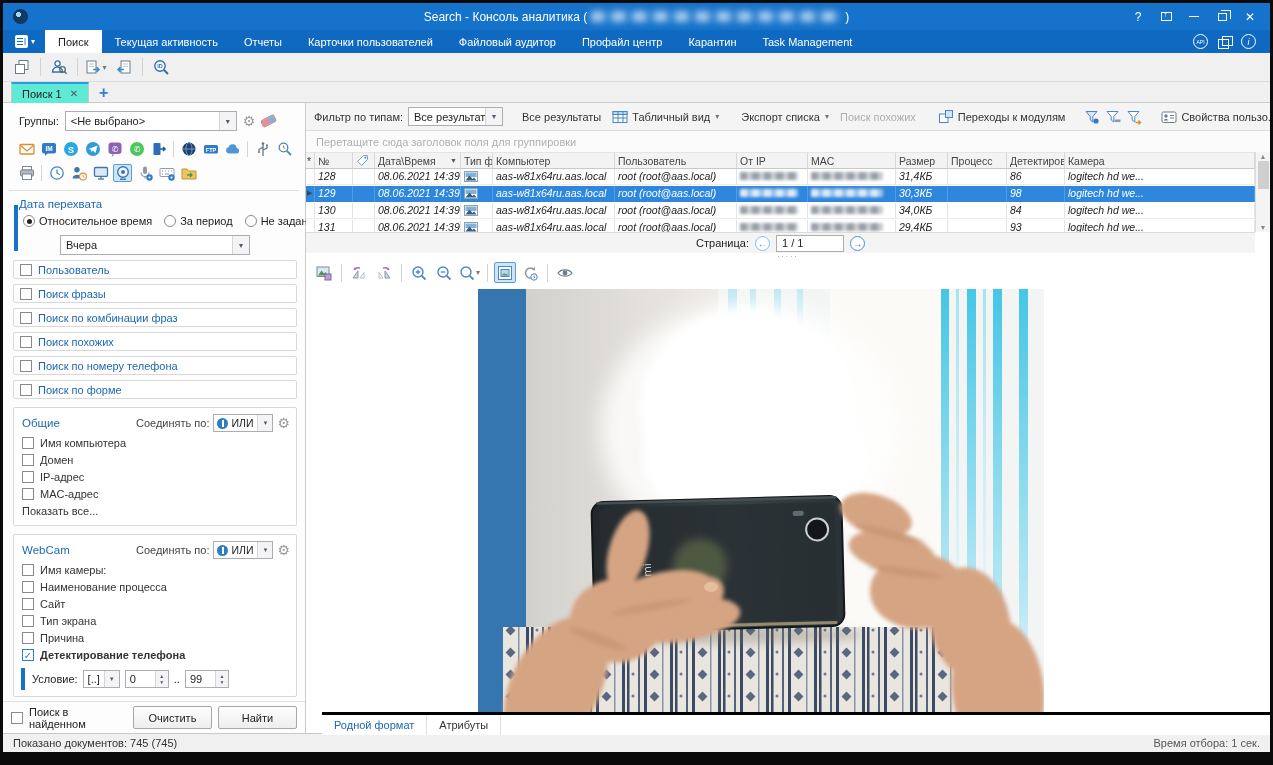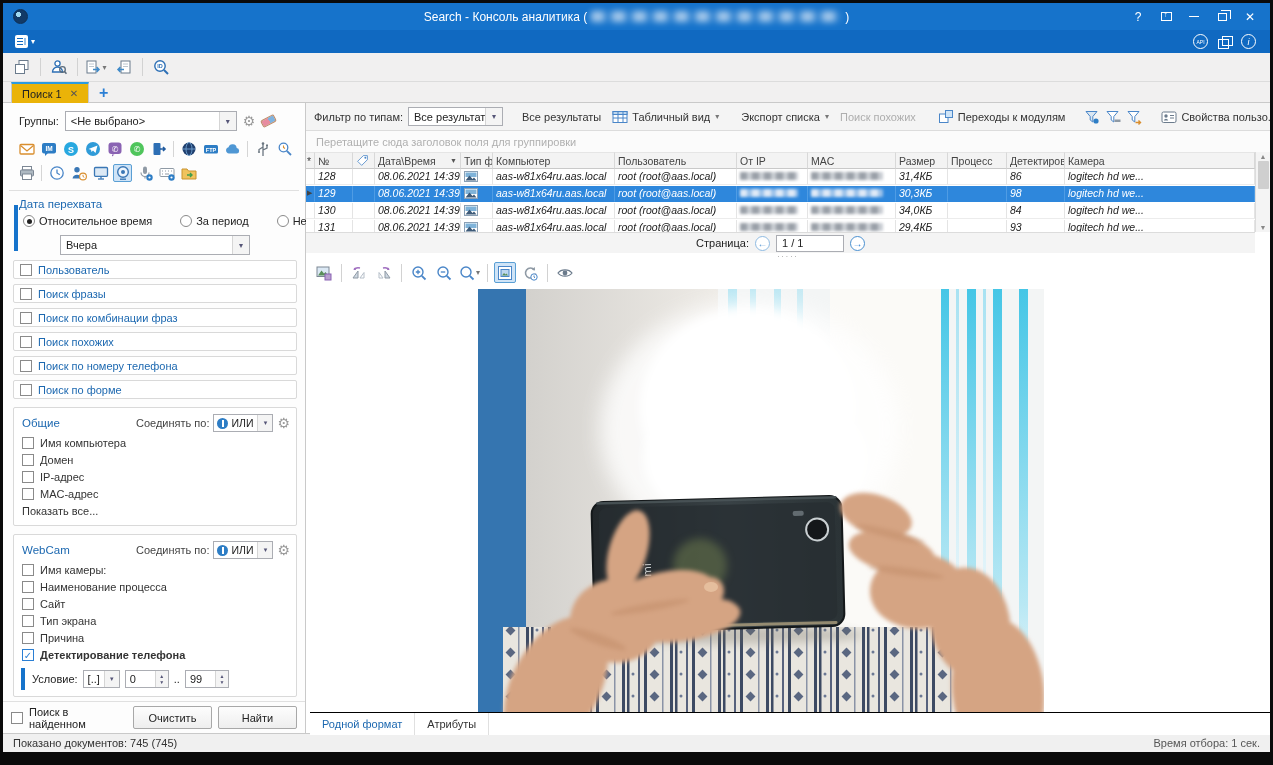--- a/index.html
+++ b/index.html
@@ -39,21 +39,21 @@
   .stack-ic::after { content:""; position:absolute; left:4px; top:0; width:9px; height:8px; border:1px solid #fff; }
 
   
   .toolbar { height:29px; background:#f1f0f0; border-bottom:1px solid #dcdcdc; display:flex; align-items:center; gap:2px; padding:0 6px; flex:0 0 auto; }
   .tbtn { display:flex; align-items:center; justify-content:center; height:24px; min-width:26px; border-radius:2px; }
   .tsep { width:1px; height:18px; background:#d2d2d2; margin:0 3px; }
   .caret-sm { font-size:8px; color:#777; margin-left:1px; }
 
   
   .tabstrip { height:21px; background:#f1f0f0; display:flex; align-items:flex-end; padding-left:8px; border-bottom:1px solid #c9c9c9; flex:0 0 auto; }
-  .doc-tab { height:21px; background:#eab308; border:1px solid #c9c9c9; border-bottom:none; border-top:2px solid #2b9be0; display:flex; align-items:center; gap:8px; padding:0 10px; font-size:11px; position:relative; top:1px; }
+  .doc-tab { height:21px; background:#5eead4; border:1px solid #c9c9c9; border-bottom:none; border-top:2px solid #2b9be0; display:flex; align-items:center; gap:8px; padding:0 10px; font-size:11px; position:relative; top:1px; }
   .doc-tab .x { color:#555; font-size:10px; }
   .add-tab { color:#2b7fd4; font-size:16px; font-weight:bold; padding:0 10px; line-height:18px; }
 
   
   .content { flex:1 1 auto; display:flex; min-height:0; }
   .side { width:303px; flex:0 0 303px; background:#fdfdfd; border-right:1px solid #c9c9c9; position:relative; font-size:11px; }
   .main { flex:1 1 auto; position:relative; background:#fff; min-width:0; }
 
   
   .s-row { display:flex; align-items:center; }
@@ -62,21 +62,21 @@
   .combo .val { flex:1; padding:0 5px; white-space:nowrap; overflow:hidden; }
   .combo .dd { width:17px; align-self:stretch; border-left:1px solid #d5d5d5; background:#f4f4f4; display:flex; align-items:center; justify-content:center; color:#557; font-size:8px; }
   .gear { color:#9a9a9a; font-size:14px; line-height:1; }
   .eraser { width:15px; height:8px; border-radius:2px; transform:rotate(-28deg); background:linear-gradient(90deg,#e78ca0 0 55%, #7fb3e0 55% 100%); border:1px solid #b86; }
   .chan-icons { margin:9px 4px 0 14px; display:flex; align-items:center; flex-wrap:wrap; gap:3px; row-gap:6px; }
   .ci { width:19px; height:18px; display:flex; align-items:center; justify-content:center; border:1px solid transparent; border-radius:2px; }
   .ci.active { background:#cfe4f7; border-color:#5a9fd4; }
   .vsep { width:1px; height:16px; background:#d5d5d5; margin:0 2px; }
   .side-divider { height:1px; background:#e0e0e0; margin:8px 6px 0 6px; }
   .sec-title { color:#1c68b0; font-size:11.5px; margin:7px 0 0 16px; }
-  .radio-row { margin:5px 0 0 20px; gap:28px; position:relative; }
+  .radio-row { margin:5px 0 0 20px; gap:12px; position:relative; }
   .radio { display:flex; align-items:center; gap:4px; white-space:nowrap; }
   .rdot { width:12px; height:12px; border-radius:50%; border:1px solid #8a8a8a; background:#fff; position:relative; flex:0 0 auto; }
   .rdot.sel::after { content:""; position:absolute; left:2.5px; top:2.5px; width:5px; height:5px; border-radius:50%; background:#222; }
   .accent { position:absolute; width:4px; background:#1673cb; }
   .combo-yesterday { margin:8px 0 0 57px; width:190px; }
   .fbox { margin:5px 8px 0 10px; height:19px; border:1px solid #d9d9d9; border-radius:2px; background:#fff; display:flex; align-items:center; gap:6px; padding:0 6px; }
   .fbox:first-of-type { margin-top:7px; }
   .cbx { width:12px; height:12px; border:1px solid #8a8a8a; background:#fff; flex:0 0 auto; display:flex; align-items:center; justify-content:center; }
   .cbx.checked { border-color:#2b7fd4; color:#2b7fd4; font-size:10px; font-weight:bold; }
   .flabel { color:#1c68b0; }
@@ -138,21 +138,21 @@
   .splitdots { position:absolute; left:0; right:0; top:150px; height:7px; display:flex; align-items:center; justify-content:center; color:#9a9a9a; font-size:7px; letter-spacing:2px; }
 
   
   .vtoolbar { position:absolute; left:0; right:0; top:157px; height:25px; background:#fff; display:flex; align-items:center; gap:3px; padding:0 7px; }
   .vbtn { display:flex; align-items:center; justify-content:center; height:21px; min-width:22px; border-radius:2px; border:1px solid transparent; }
   .vbtn.active { background:#cfe4f7; border-color:#5a9fd4; }
   .viewer { position:absolute; left:0; right:0; top:182px; height:427px; background:#fff; overflow:hidden; }
   .photo { position:absolute; left:172px; top:4px; }
 
   
-  .vtabs { position:absolute; left:4px; right:0; top:609px; height:23px; background:#fff; border-top:1px solid #000000; display:flex; align-items:stretch; }
+  .vtabs { position:absolute; left:16px; right:0; top:609px; height:23px; background:#fff; border-top:3px solid #000000; display:flex; align-items:stretch; }
   .vtab { display:flex; align-items:center; padding:0 12px; border-right:1px solid #e0e0e0; color:#333; }
   .vtab.active { color:#1c68b0; }
 
   
   .statusbar { height:19px; background:#f0f0f0; border-top:1px solid #c9c9c9; display:flex; align-items:center; padding:0 10px; color:#333; flex:0 0 auto; }
   .statusbar .right { margin-left:auto; color:#555; }
 
   svg { display:block; }
   .ic16 { width:16px; height:16px; }
 </style>
@@ -185,20 +185,30 @@
       <div class="win-btn">
             <span>✕</span>
           </div>
     </div>
   </div>
 
   <div class="menubar">
     <div class="menu-launcher">
       <span class="journal-ic"></span>
       <span class="menu-caret">▾</span>
+    </div>
+    <div class="menu-items">
+      <div class="menu-item active">Поиск</div>
+      <div class="menu-item">Текущая активность</div>
+      <div class="menu-item">Отчеты</div>
+      <div class="menu-item">Карточки пользователей</div>
+      <div class="menu-item">Файловый аудитор</div>
+      <div class="menu-item">Профайл центр</div>
+      <div class="menu-item">Карантин</div>
+      <div class="menu-item">Task Management</div>
     </div>
     <div class="menubar-right">
       <span class="round-ic apilbl">API</span>
       <span class="stack-ic"></span>
       <span class="round-ic" style="font-size:9px;font-style:italic">i</span>
     </div>
   </div>
 
   <div class="toolbar">
     <div class="tbtn">

